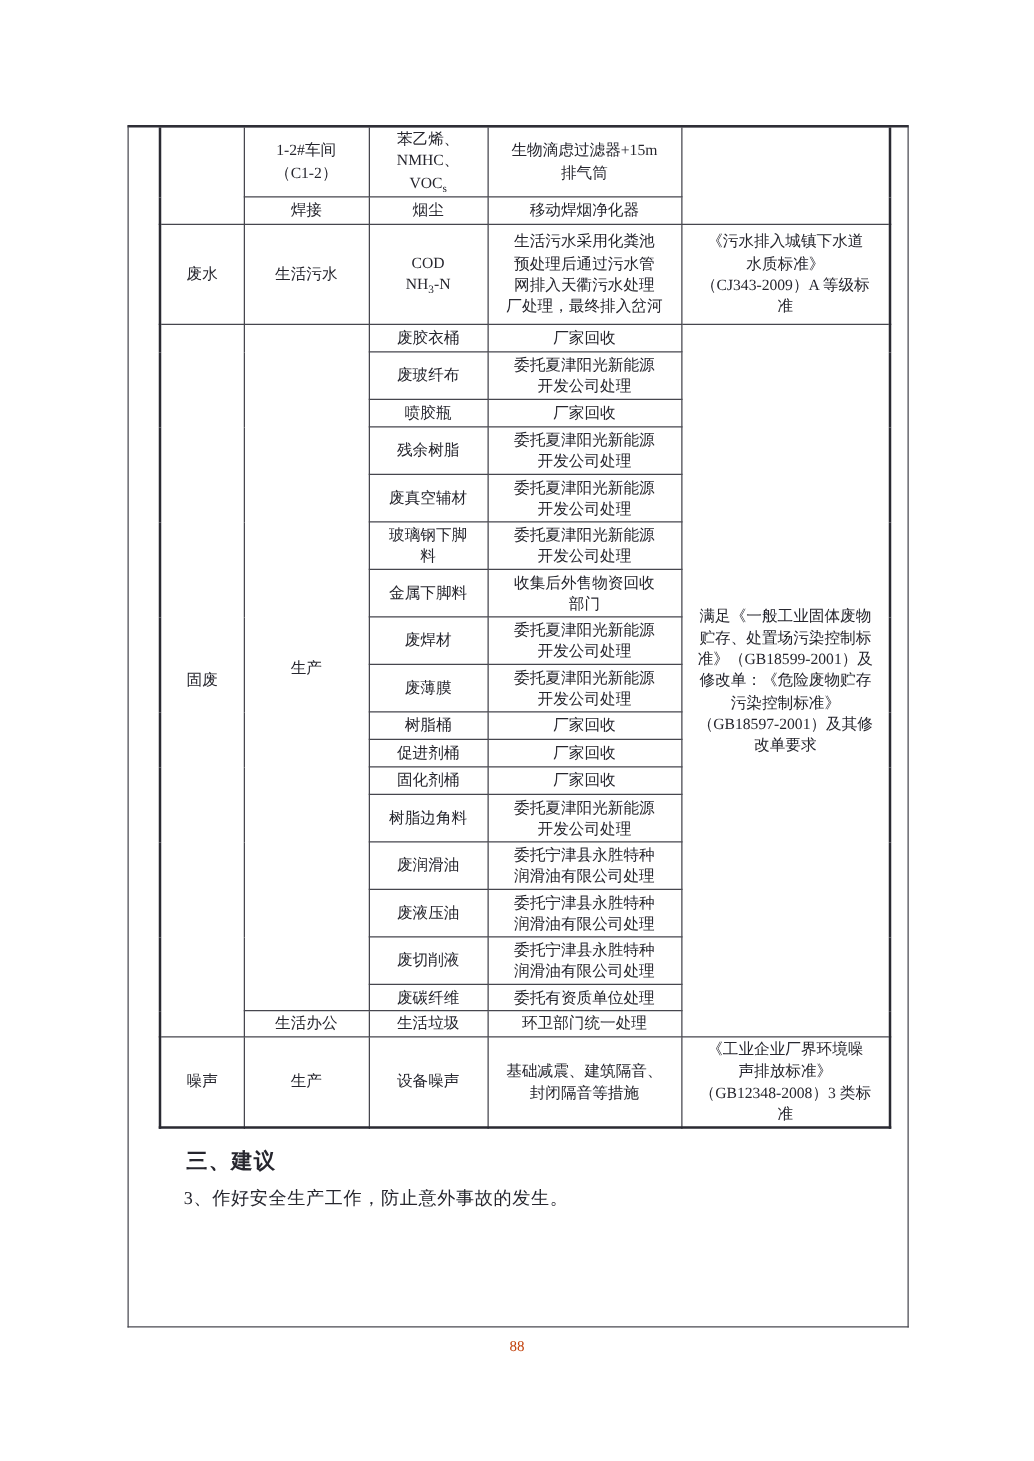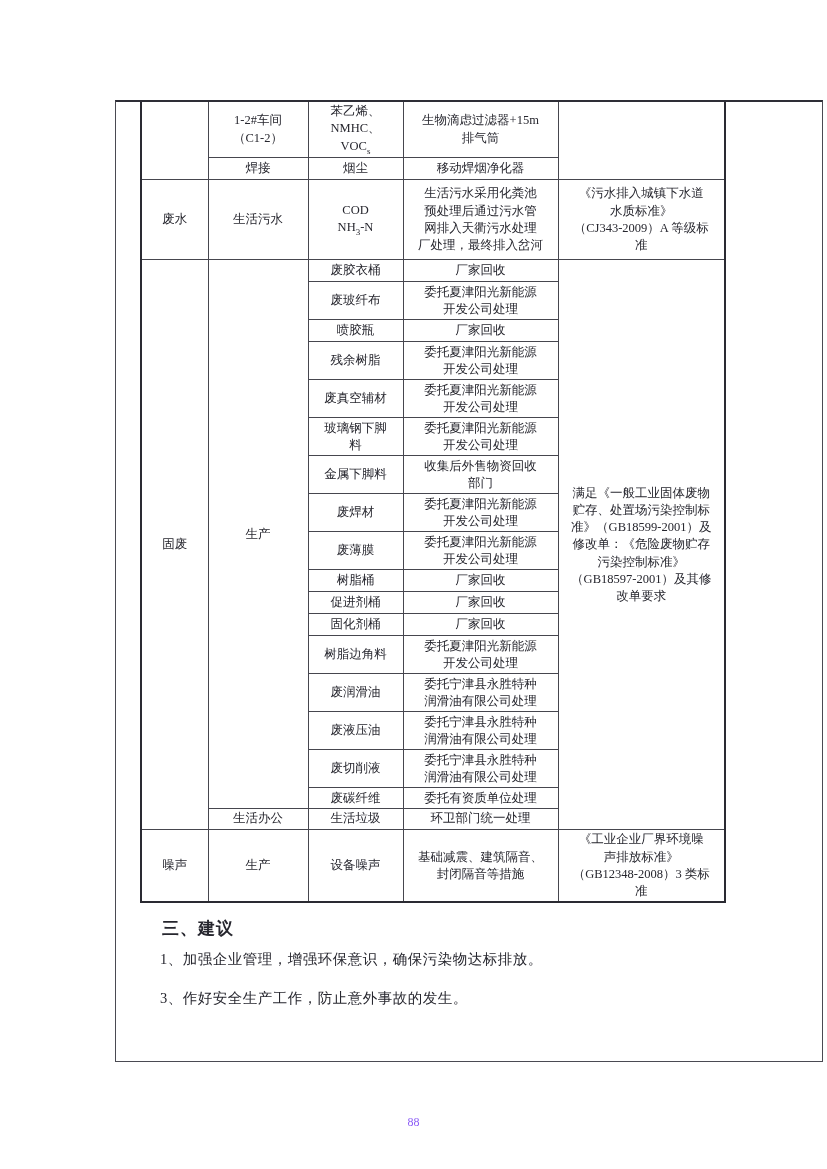--- a/index.html
+++ b/index.html
@@ -4,21 +4,21 @@
 <style>
   html,body{margin:0;padding:0;}
   body{
     width:827px;height:1169px;position:relative;
     background:#ffffff;
     font-family:"Liberation Serif","DejaVu Serif",serif;
     color:#26262e;
     overflow:hidden;
   }
   .frame{
-    position:absolute;left:115px;top:100px;width:708px;height:962px;
+    position:absolute;left:102px;top:100px;width:625px;height:962px;
     box-sizing:border-box;
     border:1px solid #4a4a52;
     border-top:2px solid #2e2e36;
     overflow:hidden;
   }
   table.pol{
     border-collapse:collapse;
     table-layout:fixed;
     width:584px;
     margin:-2px 0 0 24px;
@@ -43,21 +43,21 @@
     font-family:Liberation Serif, serif;
     font-weight:bold;font-size:17px;margin:4px 0 10px 2px;
     letter-spacing:1px;
   }
   .sg-item{
     font-size:14.5px;margin:0 0 20px 0;line-height:1.25;
     letter-spacing:0.5px;
   }
   .page-number{
     position:absolute;left:0;top:1070px;width:827px;
-    text-align:center;font-size:12px;color:#8b5cf6;margin-top:45px;
+    text-align:center;font-size:12px;color:#c2410c;
   }
 </style>
 </head>
 <body>
 
 <div class="frame">
 
   <table class="pol">
     <colgroup>
       <col style="width:67px">
@@ -201,20 +201,19 @@
       <td>《工业企业厂界环境噪
 声排放标准》
 （GB12348-2008）3 类标
 准</td>
     </tr>
   </tbody>
     </table>
 
   <div class="suggest">
     <div class="sg-head">三、建议</div>
-    <p class="sg-item">1、加强企业管理，增强环保意识，确保污染物达标排放。</p>
     <p class="sg-item">3、作好安全生产工作，防止意外事故的发生。</p>
 
   </div>
 
 </div>
 
 <div class="page-number">88</div>
 
 </body></html>

